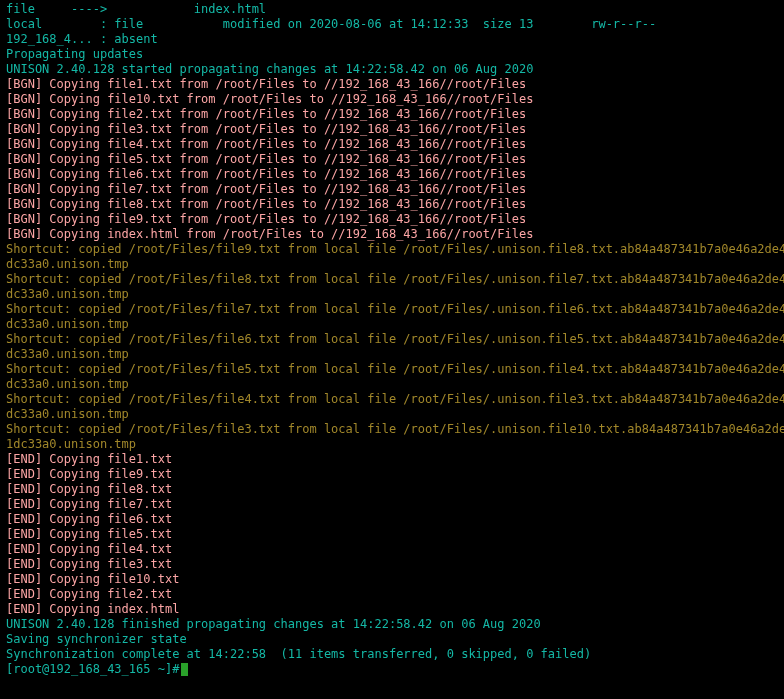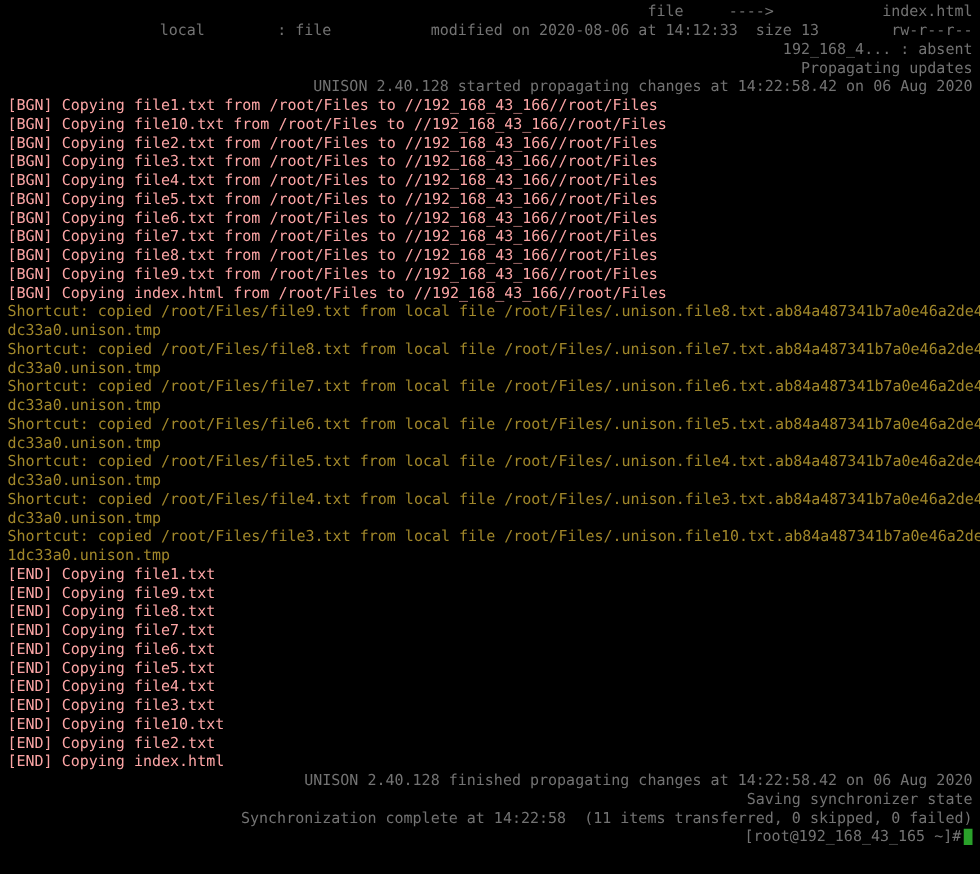--- a/index.html
+++ b/index.html
@@ -16,21 +16,21 @@
     font-family: "DejaVu Sans Mono", "Liberation Mono", Consolas, monospace;
     font-size: 12px;
     line-height: 15px;
     color: #2aa12a;
     white-space: pre;
     letter-spacing: 0px;
   }
   .line { display: block; }
   .cyan   { color: #fca5a5; }
   .brown  { color: #a1872a; }
-  .green  { color: #737373; text-align: right; }
+  .green  { color: #14b8a6; }
   .cursor {
     display: inline-block;
     width: 7px;
     height: 13px;
     background: #2aa12a;
     vertical-align: text-bottom;
     margin-left: 2px;
   }
 </style>
 </head>

